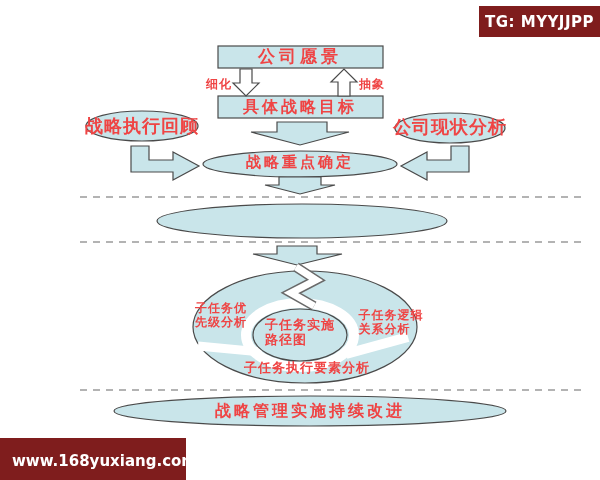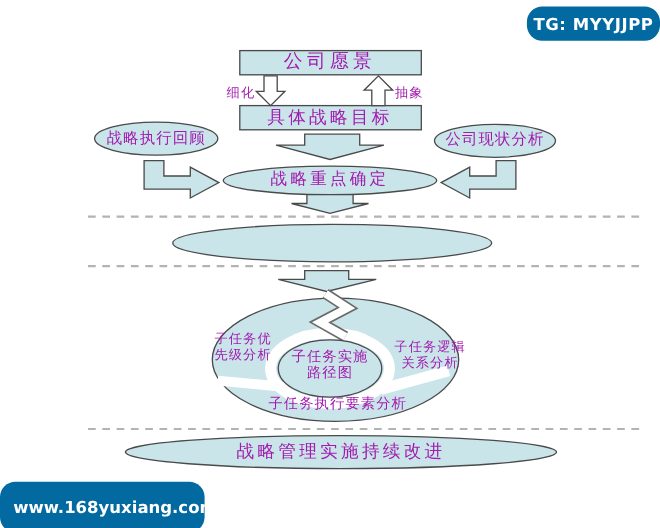--- a/index.html
+++ b/index.html
@@ -3,34 +3,34 @@
 <meta charset="utf-8">
 <style>
   html,body { margin:0; padding:0; }
   .stage {
     position:relative; width:600px; height:480px; background:#ffffff;
     font-family:"DejaVu Serif", serif; overflow:hidden;
   }
   .stage svg { position:absolute; left:0; top:0; }
   .lbl {
     position:absolute; transform:translate(-50%,-50%);
-    font-weight:normal; color:#a21caf; white-space:nowrap; text-align:center;
+    font-weight:bold; color:#ef4444; white-space:nowrap; text-align:left;
     line-height:1.15; letter-spacing:2px;
   }
   .lbl .ln { display:block; }
   .f17 { font-size:17px; letter-spacing:4px; }
   .f16 { font-size:16px; letter-spacing:3px; }
   .f15 { font-size:15px; letter-spacing:3px; }
-  .f14 { font-size:14px; letter-spacing:1px; }
+  .f14 { font-size:18px; letter-spacing:1px; }
   .f13 { font-size:13px; letter-spacing:1px; }
   .f12 { font-size:12px; letter-spacing:1px; }
   .bar {
-    position:absolute; background:#0369a1; color:#ffffff;
+    position:absolute; background:#7f1d1d; color:#ffffff;
     font-family:"DejaVu Sans", sans-serif; font-weight:bold;
-    display:flex; align-items:center; box-sizing:border-box;border-radius:14px;
+    display:flex; align-items:center; box-sizing:border-box;
   }
   #badge { right:0; top:6px; width:121px; height:31px; justify-content:center; font-size:15px; letter-spacing:0.5px; }
   #watermark { left:0; top:438px; width:186px; height:46px; padding-left:12px; font-size:15px; }
 </style>
 </head>
 <body>
 
 <div class="stage">
 
   <svg width="600" height="480" viewBox="0 0 600 480">

